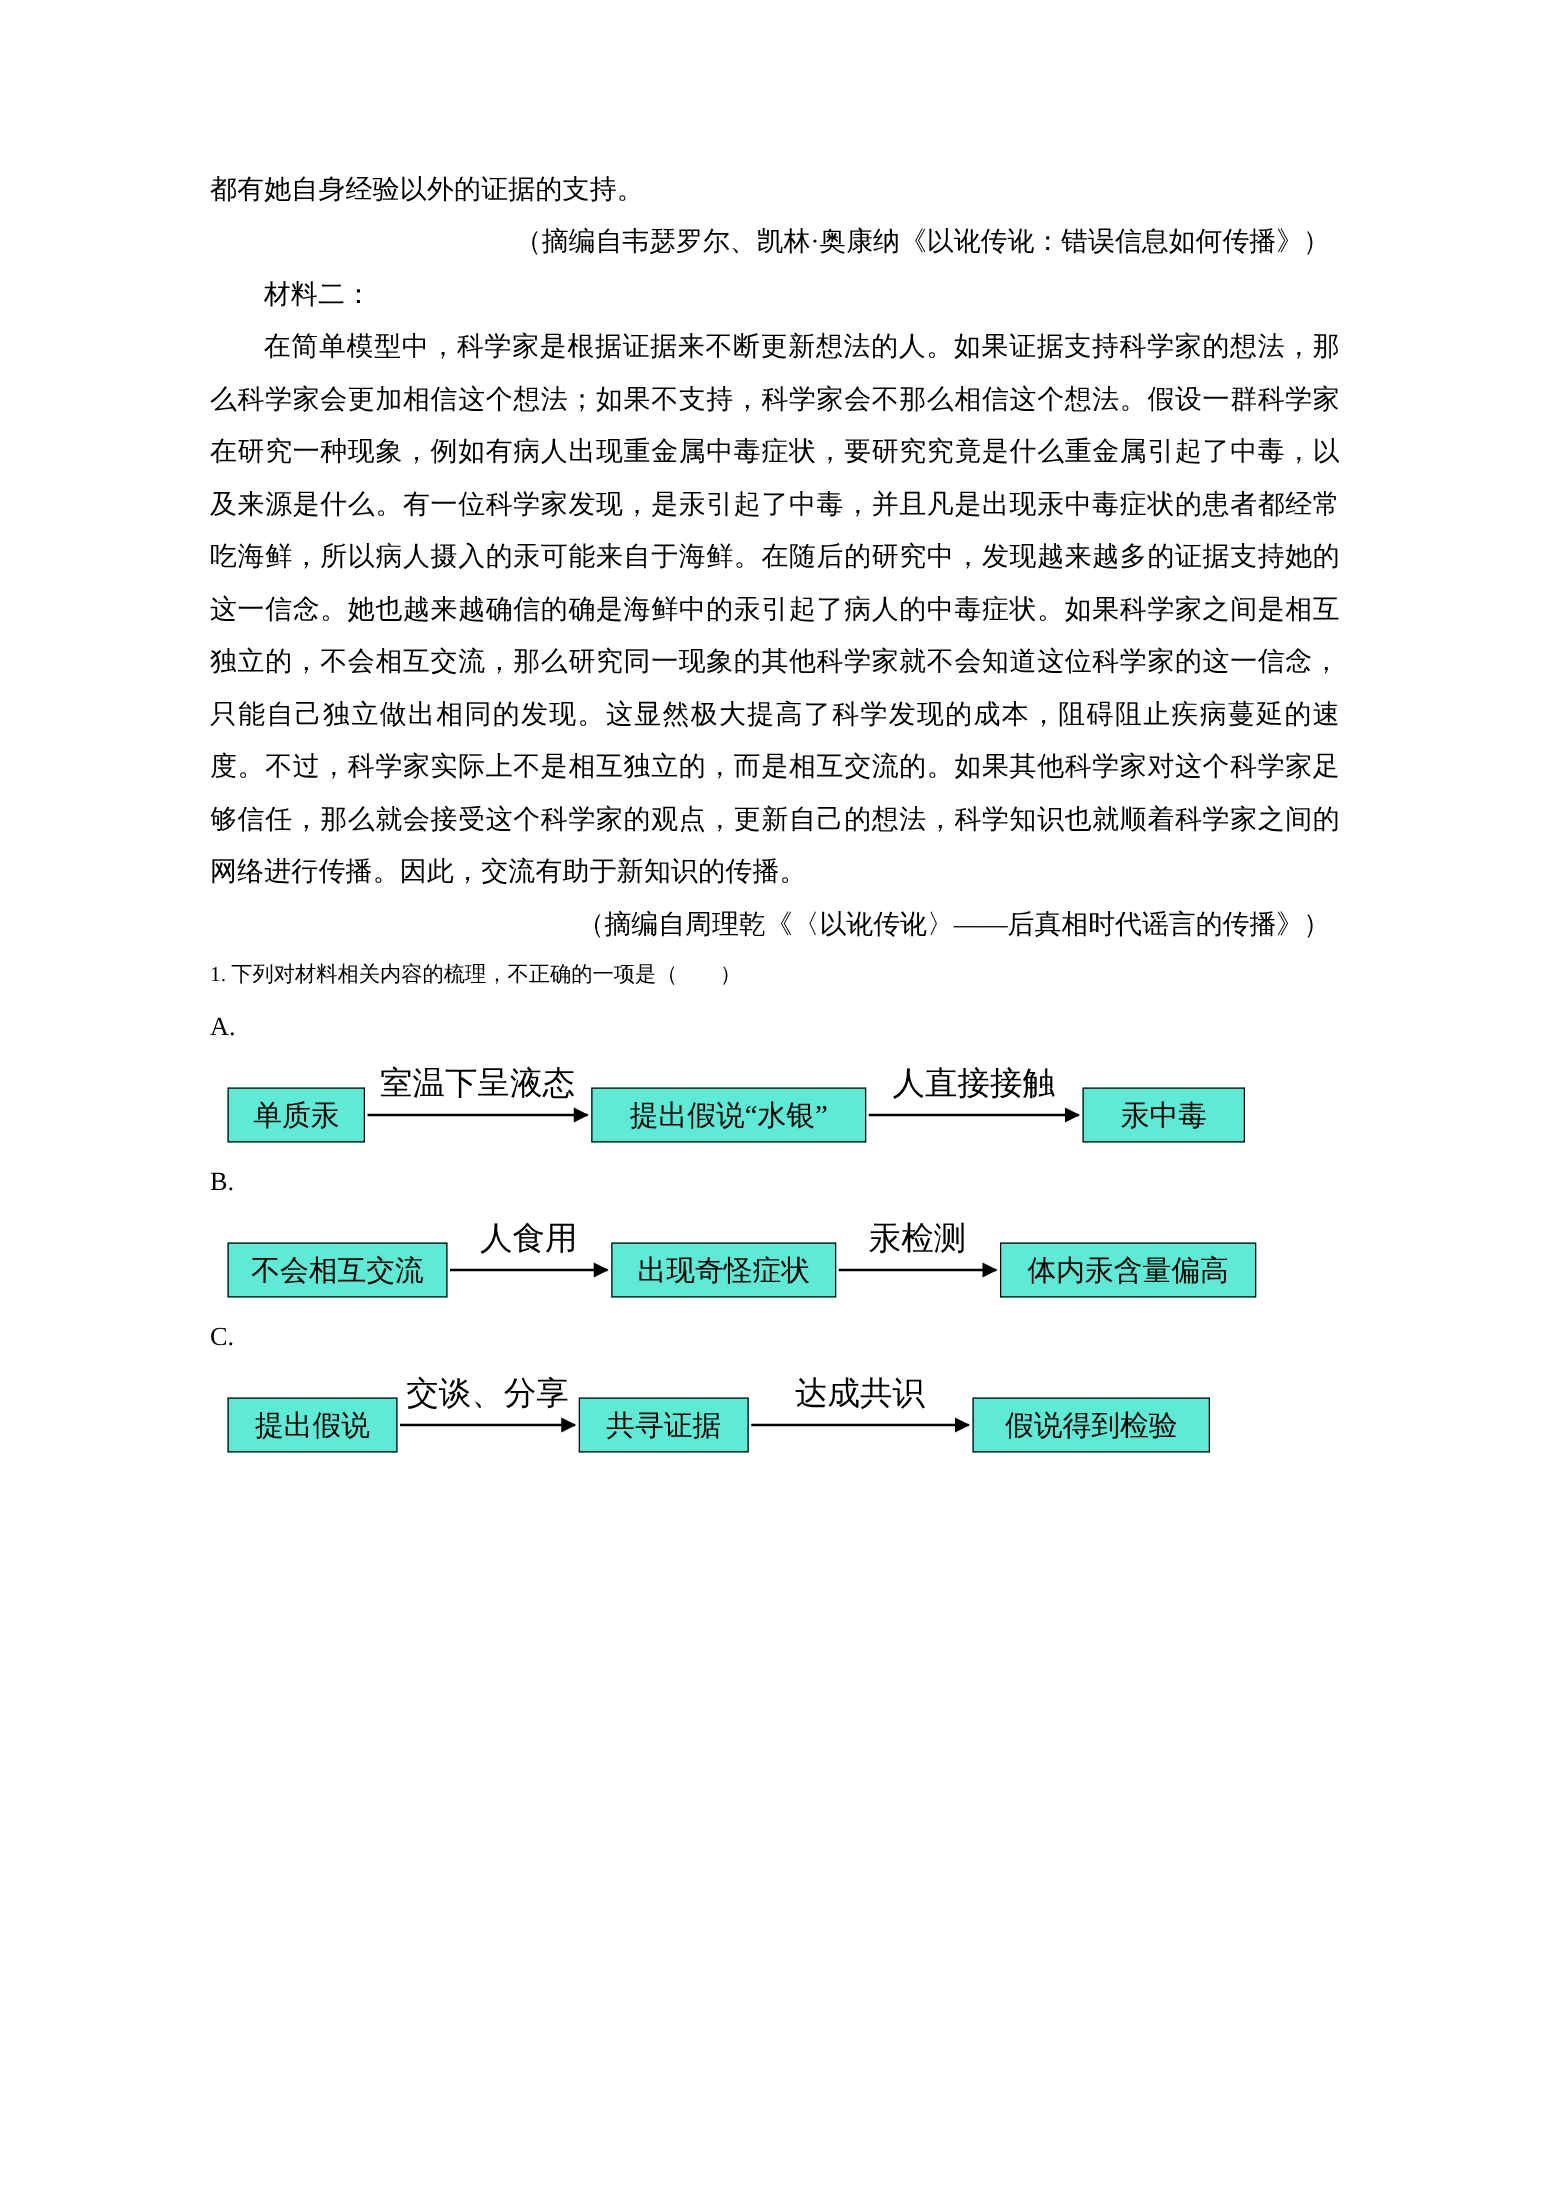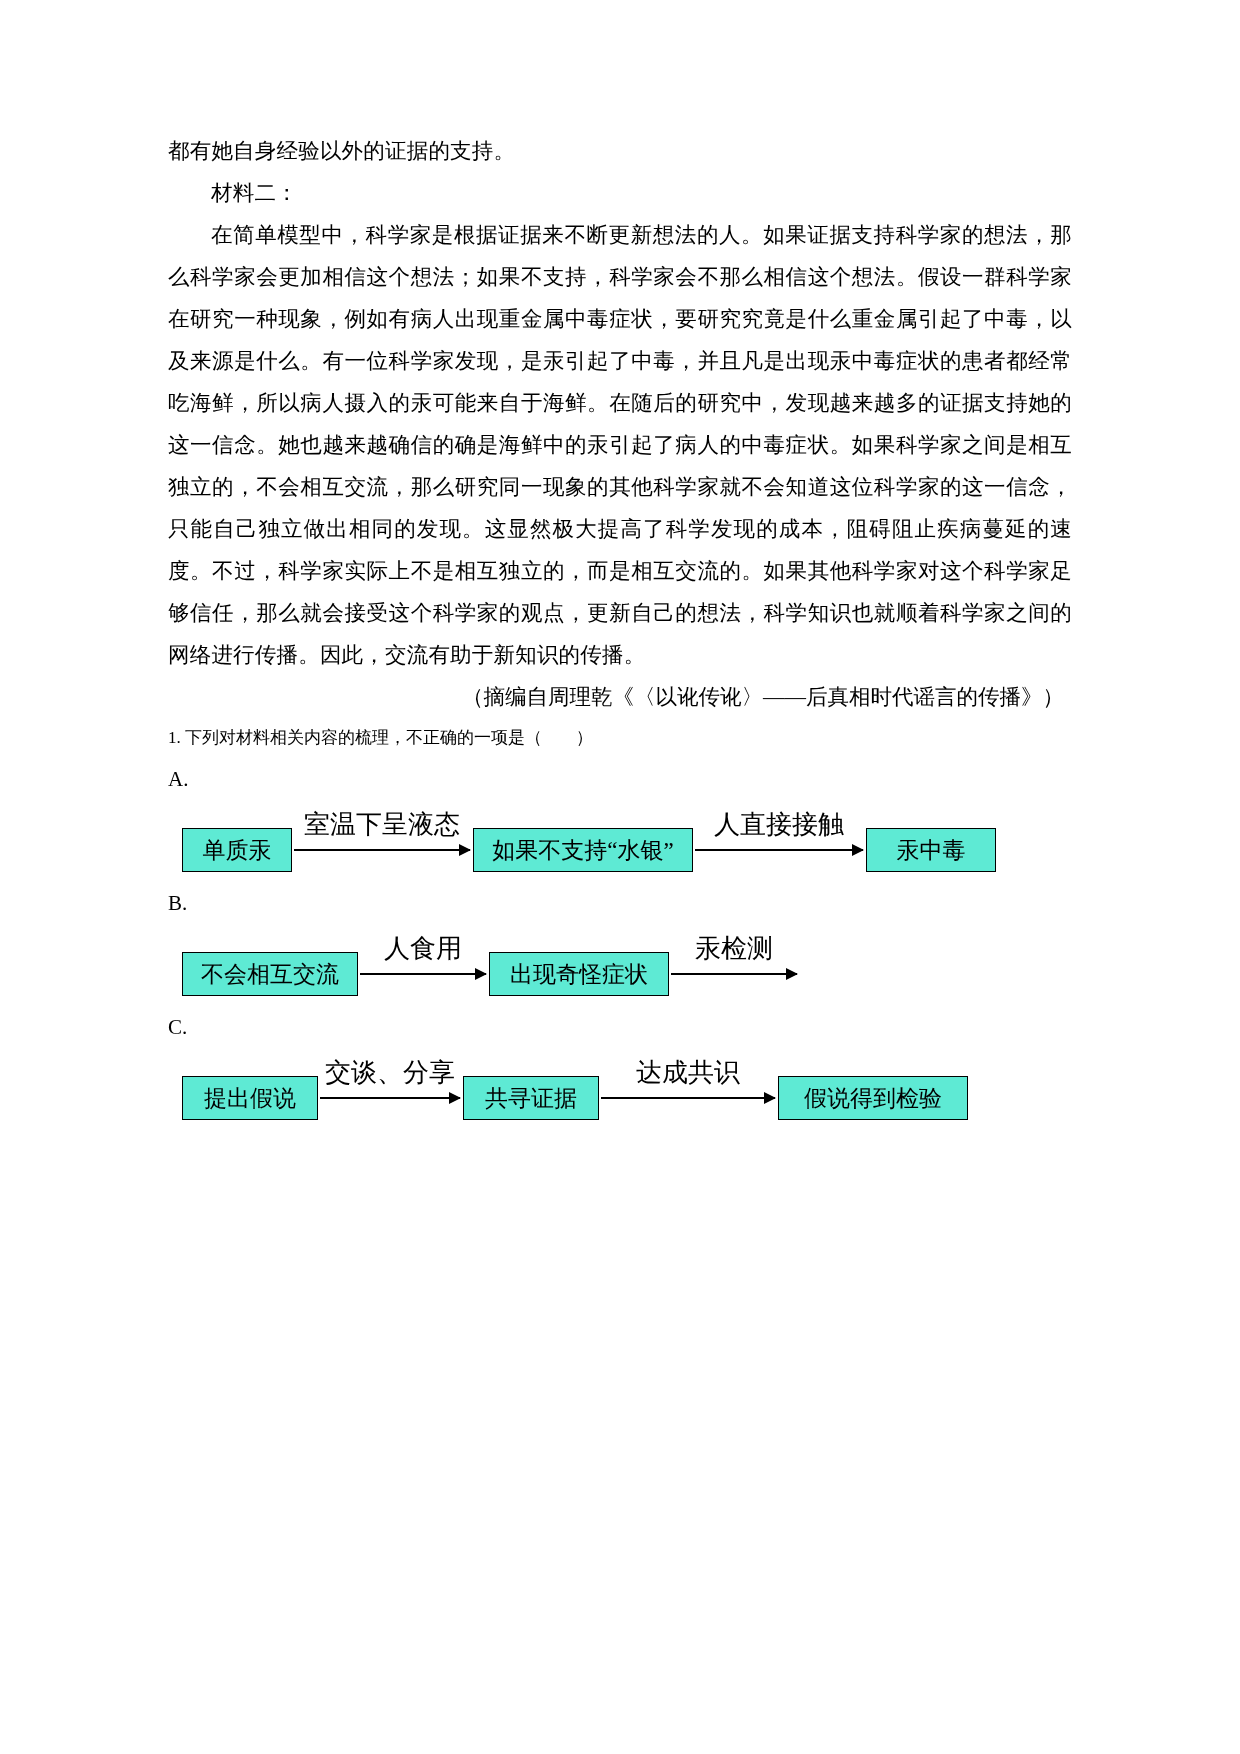--- a/index.html
+++ b/index.html
@@ -96,45 +96,47 @@
     top: 14px;
     transform: translateX(-50%);
   }
 </style>
 </head>
 <body>
 
 <div class="page">
 
   <p class="para">都有她自身经验以外的证据的支持。</p>
+  <p class="right-cite">（摘编自韦瑟罗尔、凯林·奥康纳《以讹传讹：错误信息如何传播》）</p>
   <p class="para indent">材料二：</p>
   <p class="para indent">在简单模型中，科学家是根据证据来不断更新想法的人。如果证据支持科学家的想法，那么科学家会更加相信这个想法；如果不支持，科学家会不那么相信这个想法。假设一群科学家在研究一种现象，例如有病人出现重金属中毒症状，要研究究竟是什么重金属引起了中毒，以及来源是什么。有一位科学家发现，是汞引起了中毒，并且凡是出现汞中毒症状的患者都经常吃海鲜，所以病人摄入的汞可能来自于海鲜。在随后的研究中，发现越来越多的证据支持她的这一信念。她也越来越确信的确是海鲜中的汞引起了病人的中毒症状。如果科学家之间是相互独立的，不会相互交流，那么研究同一现象的其他科学家就不会知道这位科学家的这一信念，只能自己独立做出相同的发现。这显然极大提高了科学发现的成本，阻碍阻止疾病蔓延的速度。不过，科学家实际上不是相互独立的，而是相互交流的。如果其他科学家对这个科学家足够信任，那么就会接受这个科学家的观点，更新自己的想法，科学知识也就顺着科学家之间的网络进行传播。因此，交流有助于新知识的传播。</p>
   <p class="right-cite">（摘编自周理乾《〈以讹传讹〉——后真相时代谣言的传播》）</p>
 
   <p class="q-line">1. 下列对材料相关内容的梳理，不正确的一项是（　　）</p>
 
   <p class="opt-label">A.</p>
   <div class="flow">
     <div class="node" style="left:14px; width:110px;">单质汞</div>
     <div class="arrow" style="left:126px; width:176px;"></div>
     <div class="arrow-label" style="left:214px;">室温下呈液态</div>
-    <div class="node" style="left:305px; width:220px;">如果不支持“水银”</div>
+    <div class="node" style="left:305px; width:220px;">提出假说“水银”</div>
     <div class="arrow" style="left:527px; width:168px;"></div>
     <div class="arrow-label" style="left:611px;">人直接接触</div>
     <div class="node" style="left:698px; width:130px;">汞中毒</div>
   </div>
 
   <p class="opt-label">B.</p>
   <div class="flow">
     <div class="node" style="left:14px; width:176px;">不会相互交流</div>
     <div class="arrow" style="left:192px; width:126px;"></div>
     <div class="arrow-label" style="left:255px;">人食用</div>
     <div class="node" style="left:321px; width:180px;">出现奇怪症状</div>
     <div class="arrow" style="left:503px; width:126px;"></div>
     <div class="arrow-label" style="left:566px;">汞检测</div>
+    <div class="node" style="left:632px; width:205px;">体内汞含量偏高</div>
   </div>
 
   <p class="opt-label">C.</p>
   <div class="flow">
     <div class="node" style="left:14px; width:136px;">提出假说</div>
     <div class="arrow" style="left:152px; width:140px;"></div>
     <div class="arrow-label" style="left:222px;">交谈、分享</div>
     <div class="node" style="left:295px; width:136px;">共寻证据</div>
     <div class="arrow" style="left:433px; width:174px;"></div>
     <div class="arrow-label" style="left:520px;">达成共识</div>

